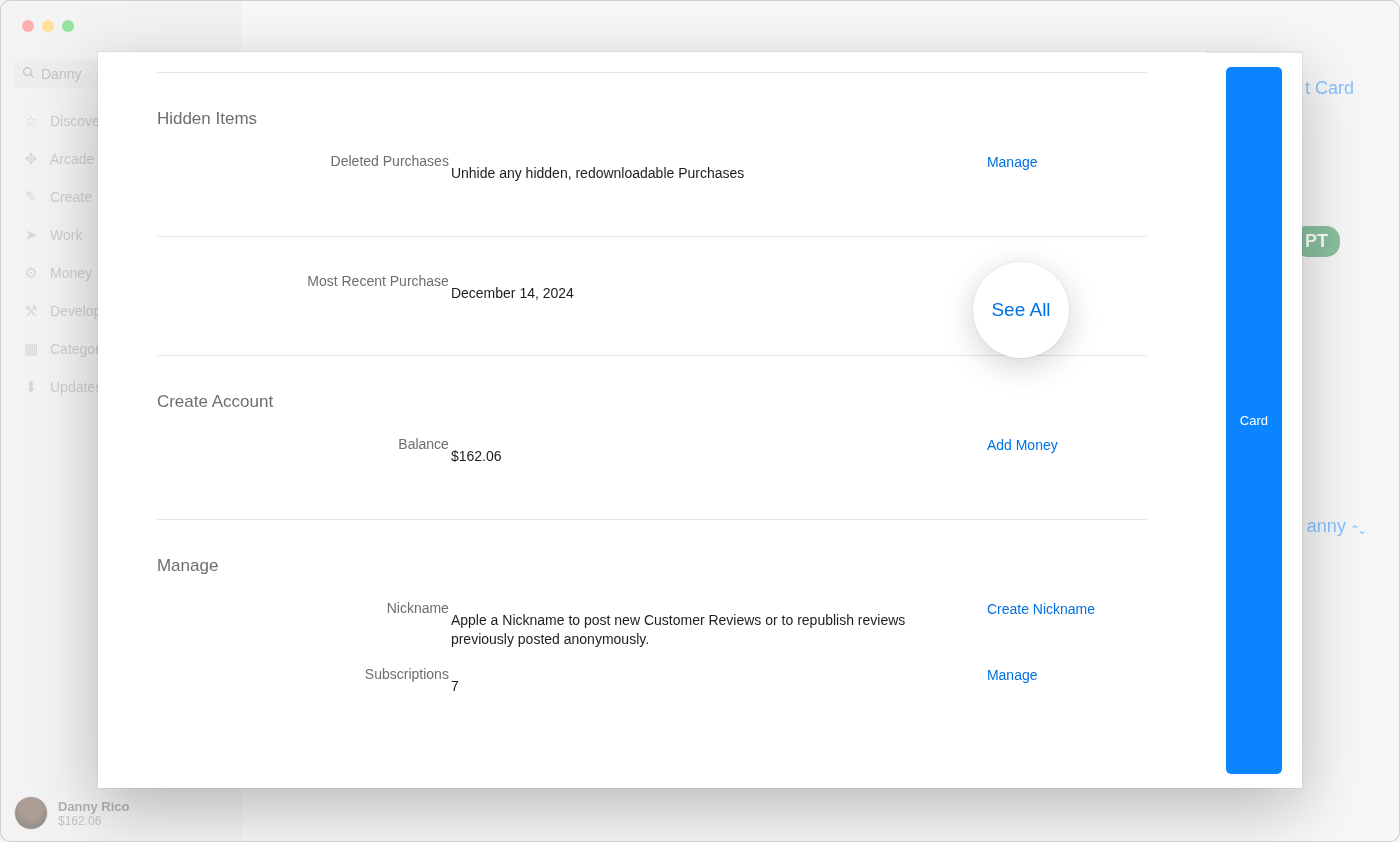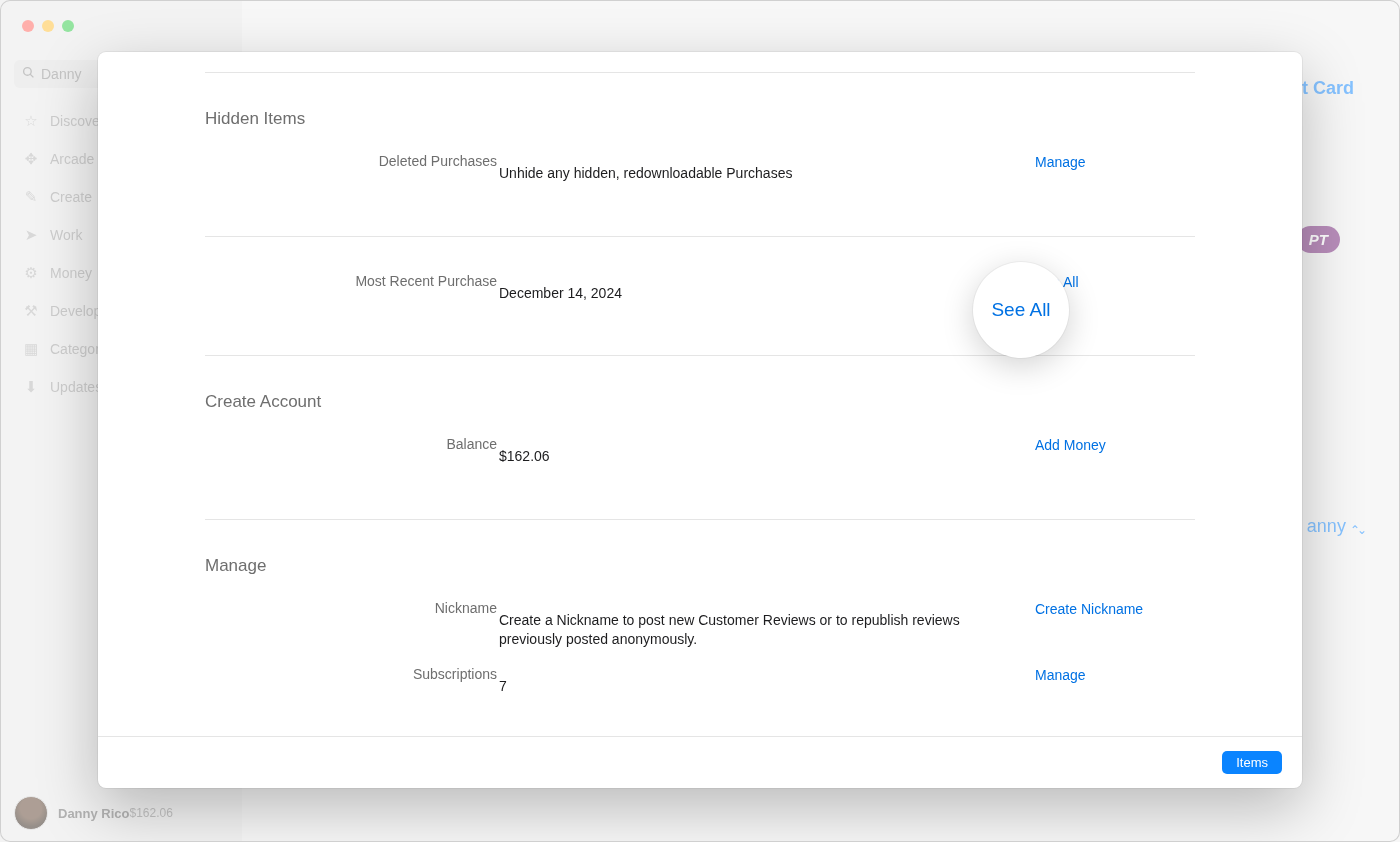--- a/index.html
+++ b/index.html
@@ -14,31 +14,31 @@
     .tl-yellow { background: #febc2e; }
     .tl-green { background: #28c840; }
     .bg-search { position: absolute; top: 60px; left: 14px; width: 215px; height: 28px; background: #dcdcdc; border-radius: 6px; display: flex; align-items: center; padding: 0 8px; gap: 6px; }
     .bg-search-icon { color: #888; font-size: 14px; }
     .bg-search-text { color: #888; font-size: 14px; }
     .bg-sidebar-items { position: absolute; top: 112px; left: 22px; display: flex; flex-direction: column; gap: 20px; }
     .bg-sidebar-item { display: flex; align-items: center; gap: 10px; color: #9a9a9a; font-size: 14px; }
     .bg-sidebar-item .icon { width: 18px; height: 18px; display: inline-flex; align-items: center; justify-content: center; color: #b0b0b0; font-size: 15px; }
     .bg-user { position: absolute; bottom: 12px; left: 14px; display: flex; align-items: center; gap: 10px; }
     .bg-avatar { width: 34px; height: 34px; border-radius: 50%; background: radial-gradient(circle at 50% 35%, #5a3d2a 40%, #2d1f14 70%); border: 1px solid #ccc; }
-    .bg-user-info { display: flex; flex-direction: row; }
+    .bg-user-info { display: flex; flex-direction: column; }
     .bg-user-name { font-size: 13px; font-weight: 600; color: #666; }
     .bg-user-balance { font-size: 12px; color: #888; }
     .bg-main { position: absolute; left: 242px; top: 0; right: 0; bottom: 0; background: #eeeeee; }
-    .bg-card-text { position: absolute; right: 46px; top: 78px; color: #0a84ff; font-size: 18px; font-weight: 700; }
-    .bg-pill { position: absolute; right: 60px; top: 226px; background: #701a75; color: #fff; border-radius: 14px; padding: 5px 12px; font-size: 15px; font-weight: 600; font-style: italic; }
+    .bg-card-text { position: absolute; right: 46px; top: 78px; color: #0a84ff; font-size: 18px; font-weight: 400; }
+    .bg-pill { position: absolute; right: 60px; top: 226px; background: #15803d; color: #fff; border-radius: 14px; padding: 5px 12px; font-size: 18px; font-weight: 600; }
     .bg-dropdown { position: absolute; right: 36px; top: 516px; color: #0a84ff; font-size: 18px; display: flex; align-items: flex-end; gap: 4px; }
     .bg-dim-overlay { position: absolute; inset: 0; background: rgba(255,255,255,0.5); }
 
     
-    .modal { position: absolute; left: 98px; top: 52px; width: 1204px; height: 736px; background: #fff; border-radius: 8px; box-shadow: 0 20px 60px rgba(0,0,0,0.25), 0 0 0 1px rgba(0,0,0,0.05); display: flex; flex-direction: column; overflow: hidden; }
+    .modal { position: absolute; left: 98px; top: 52px; width: 1204px; height: 736px; background: #fff; border-radius: 0; box-shadow: 0 20px 60px rgba(0,0,0,0.25), 0 0 0 1px rgba(0,0,0,0.05); display: flex; flex-direction: row; overflow: hidden; }
     .modal-body { flex: 1; overflow: hidden; padding-top: 20px; }
     .modal-content { width: 990px; margin: 0 auto; }
     
     .section { padding: 8px 0 36px 0; }
     .section-title { font-size: 17px; color: #6e6e6e; font-weight: 400; margin-bottom: 24px; }
     .row { display: flex; align-items: flex-start; padding: 0 0 16px 0; }
     .row-label { width: 294px; text-align: right; padding-right: 2px; color: #6e6e6e; font-size: 14px; }
     .row-value { flex: 1; color: #1d1d1f; font-size: 14px; padding-right: 20px; line-height: 1.4; margin-top: 11px; }
     .row-action { min-width: 160px; }
     .row-action a { color: #0071e3; font-size: 14px; text-decoration: none; cursor: pointer; }
@@ -161,34 +161,34 @@
           <div class="row-action"><a>Add Money</a></div>
         </div>
       </div>
 
       <div class="divider"></div>
 
       <div class="section">
         <div class="section-title">Manage</div>
         <div class="row">
           <div class="row-label">Nickname</div>
-          <div class="row-value">Create a Nickname to post new Customer Reviews or to republish reviews previously posted anonymously.</div>
+          <div class="row-value">Apple a Nickname to post new Customer Reviews or to republish reviews previously posted anonymously.</div>
           <div class="row-action"><a>Create Nickname</a></div>
         </div>
         <div class="row">
           <div class="row-label">Subscriptions</div>
           <div class="row-value">7</div>
           <div class="row-action"><a>Manage</a></div>
         </div>
       </div>
 
     </div>
   </div>
   <div class="modal-footer">
-    <button class="done-btn">Items</button>
+    <button class="done-btn">Card</button>
   </div>
 </div>
 
 <div class="lens">
   <span class="lens-text">See All</span>
 </div>
 
 <div class="frame-border"></div>
 
 </body></html>

